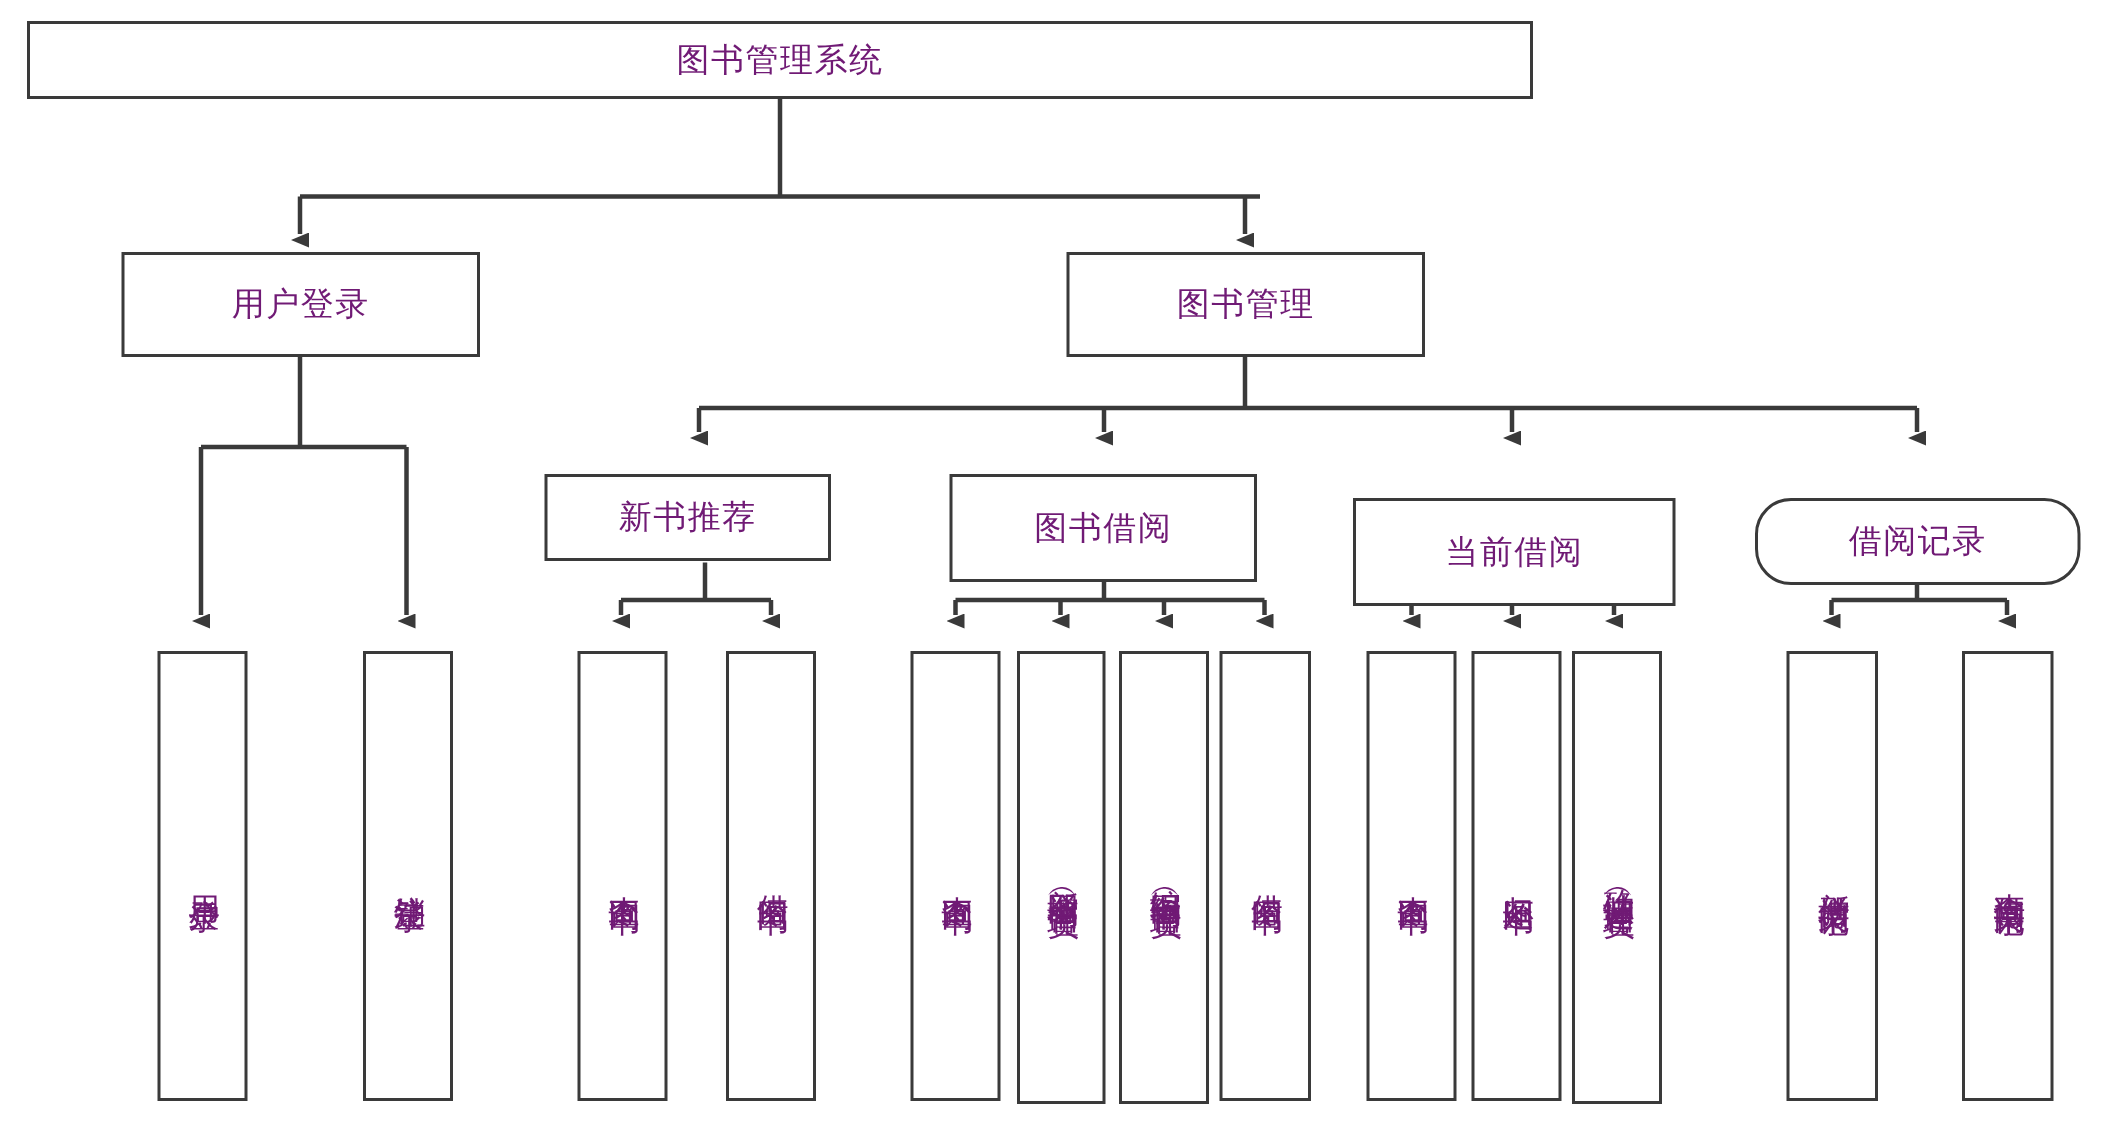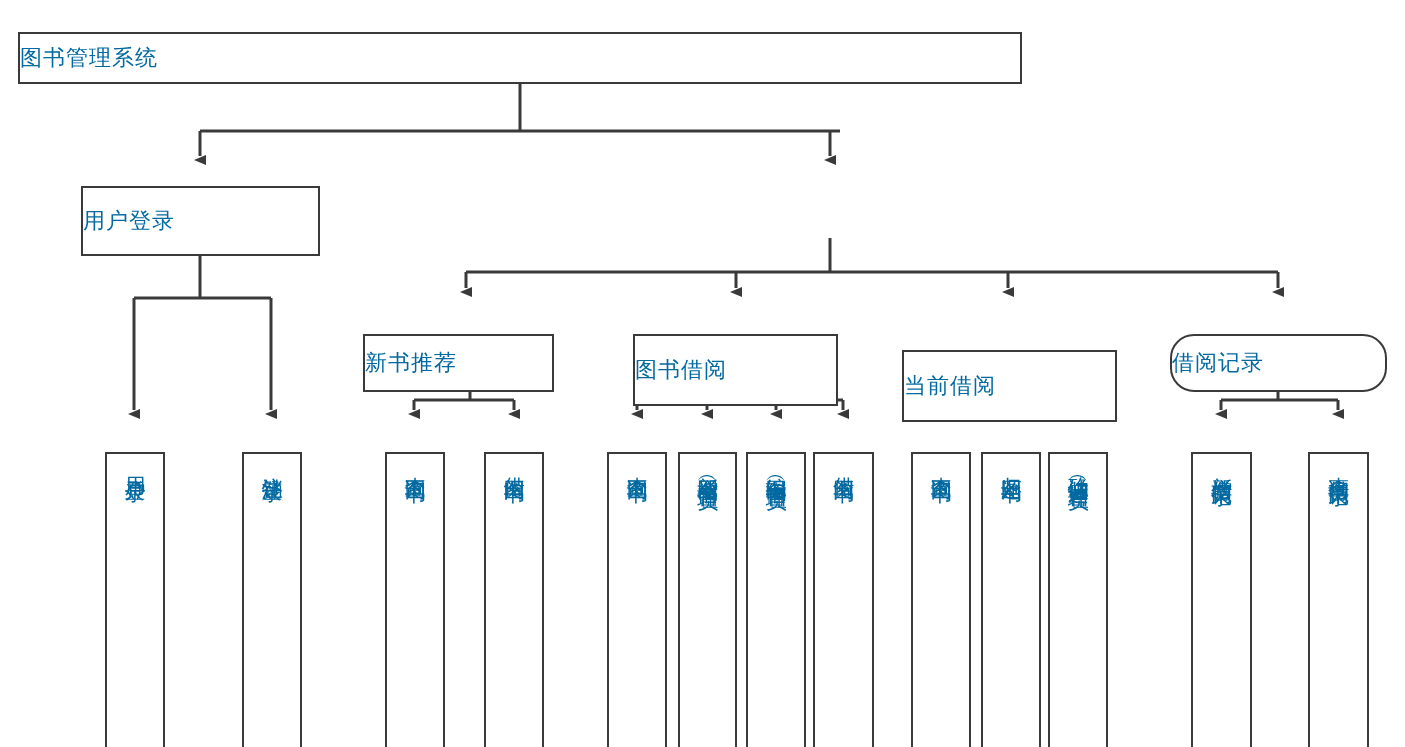--- a/index.html
+++ b/index.html
@@ -25,23 +25,23 @@
     height: 747px;
     pointer-events: none;
   }
   .node {
     position: absolute;
     box-sizing: border-box;
     background: #ffffff;
     border: 2px solid #3a3a3a;
     display: flex;
     align-items: center;
-    color: #0369a1;
+    justify-content: center;
+    color: #701a75;
     z-index: 2;
-    margin-top: 18px;
   }
   .node.horiz {
     font-size: 22px;
     letter-spacing: 1px;
     line-height: 1.2;
     white-space: nowrap;
   }
   .node.vert {
     writing-mode: vertical-rl;
     text-orientation: upright;
@@ -127,34 +127,37 @@
   </svg>
 
   <div class="node horiz" style="left:18px; top:14px; width:1004px; height:52px;">
     <span>图书管理系统</span>
   </div>
 
   <div class="node horiz" style="left:81px; top:168px; width:239px; height:70px;">
     <span>用户登录</span>
   </div>
 
+  <div class="node horiz" style="left:711px; top:168px; width:239px; height:70px;">
+    <span>图书管理</span>
+  </div>
 
   <div class="node horiz" style="left:363px; top:316px; width:191px; height:58px;">
     <span>新书推荐</span>
   </div>
 
   <div class="node horiz" style="left:633px; top:316px; width:205px; height:72px;">
     <span>图书借阅</span>
   </div>
 
   <div class="node horiz" style="left:902px; top:332px; width:215px; height:72px;">
     <span>当前借阅</span>
   </div>
 
-  <div class="node horiz" style="left:1170px; top:316px; width:217px; height:58px;border-radius:24px;">
+  <div class="node horiz" style="left:1170px; top:332px; width:217px; height:58px;border-radius:24px;">
     <span>借阅记录</span>
   </div>
 
   <div class="node vert" style="left:105px; top:434px; width:60px; height:300px;">
     <span class="vlabel">用户登录</span>
   </div>
 
   <div class="node vert" style="left:242px; top:434px; width:60px; height:300px;">
     <span class="vlabel">注销登录</span>
   </div>

